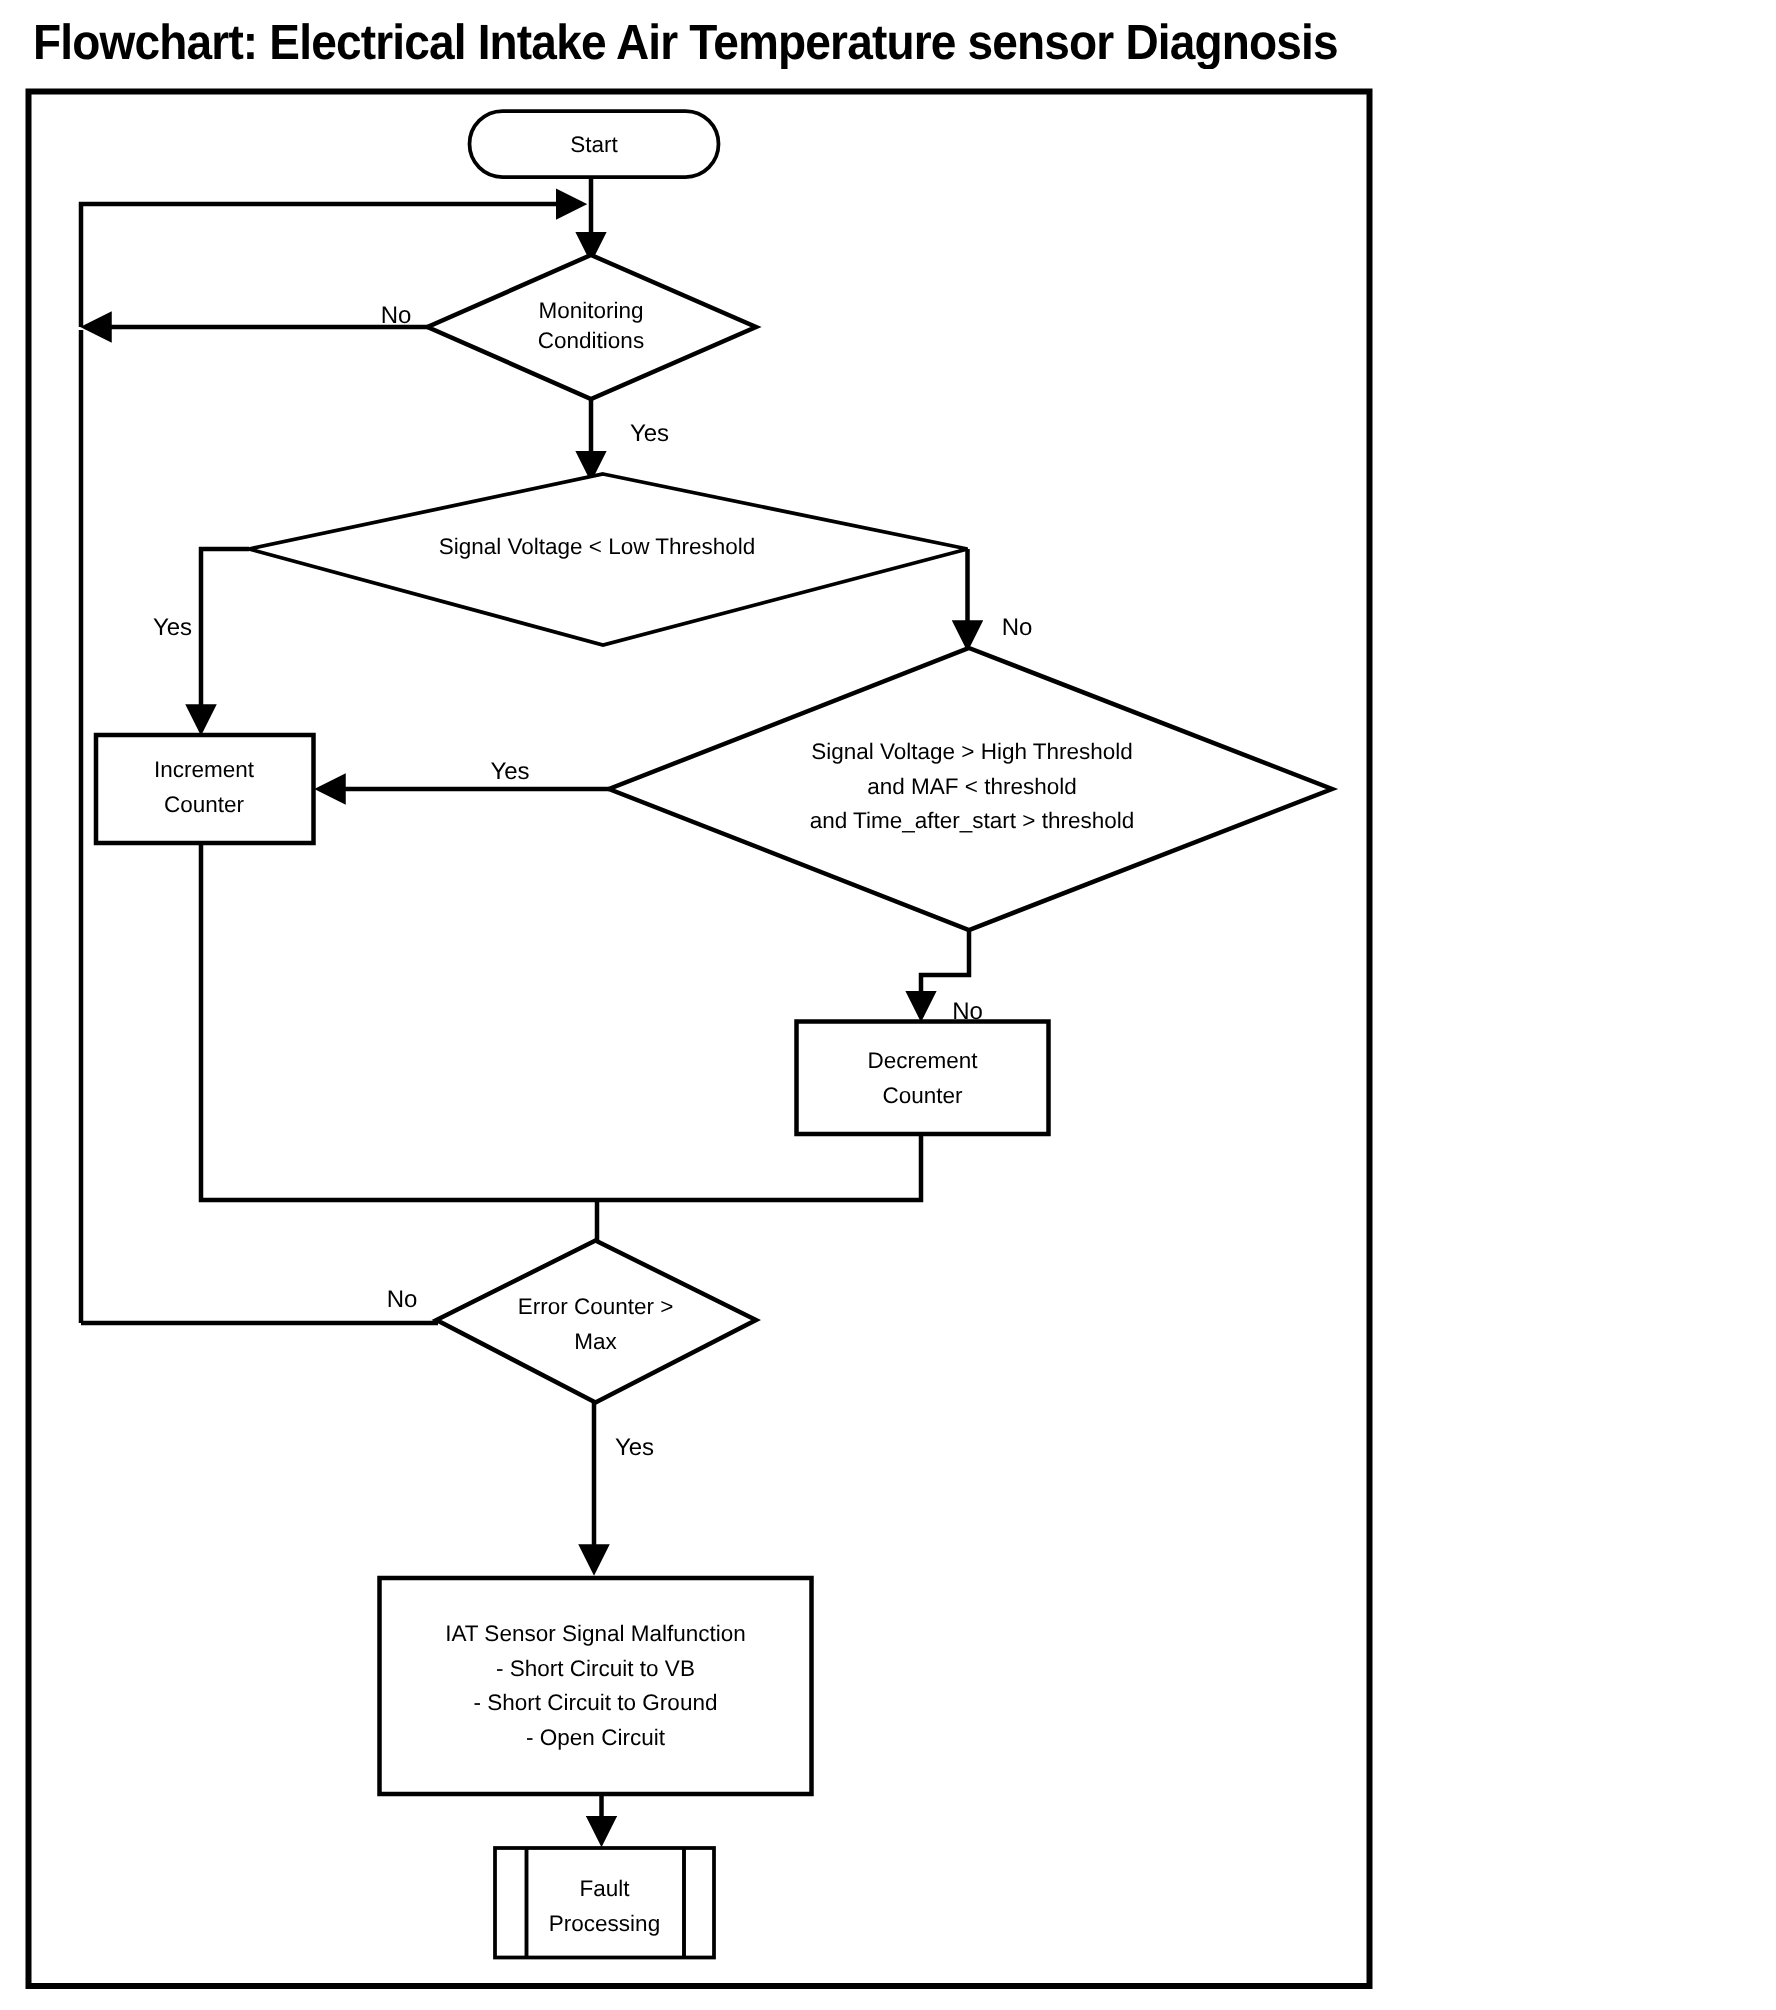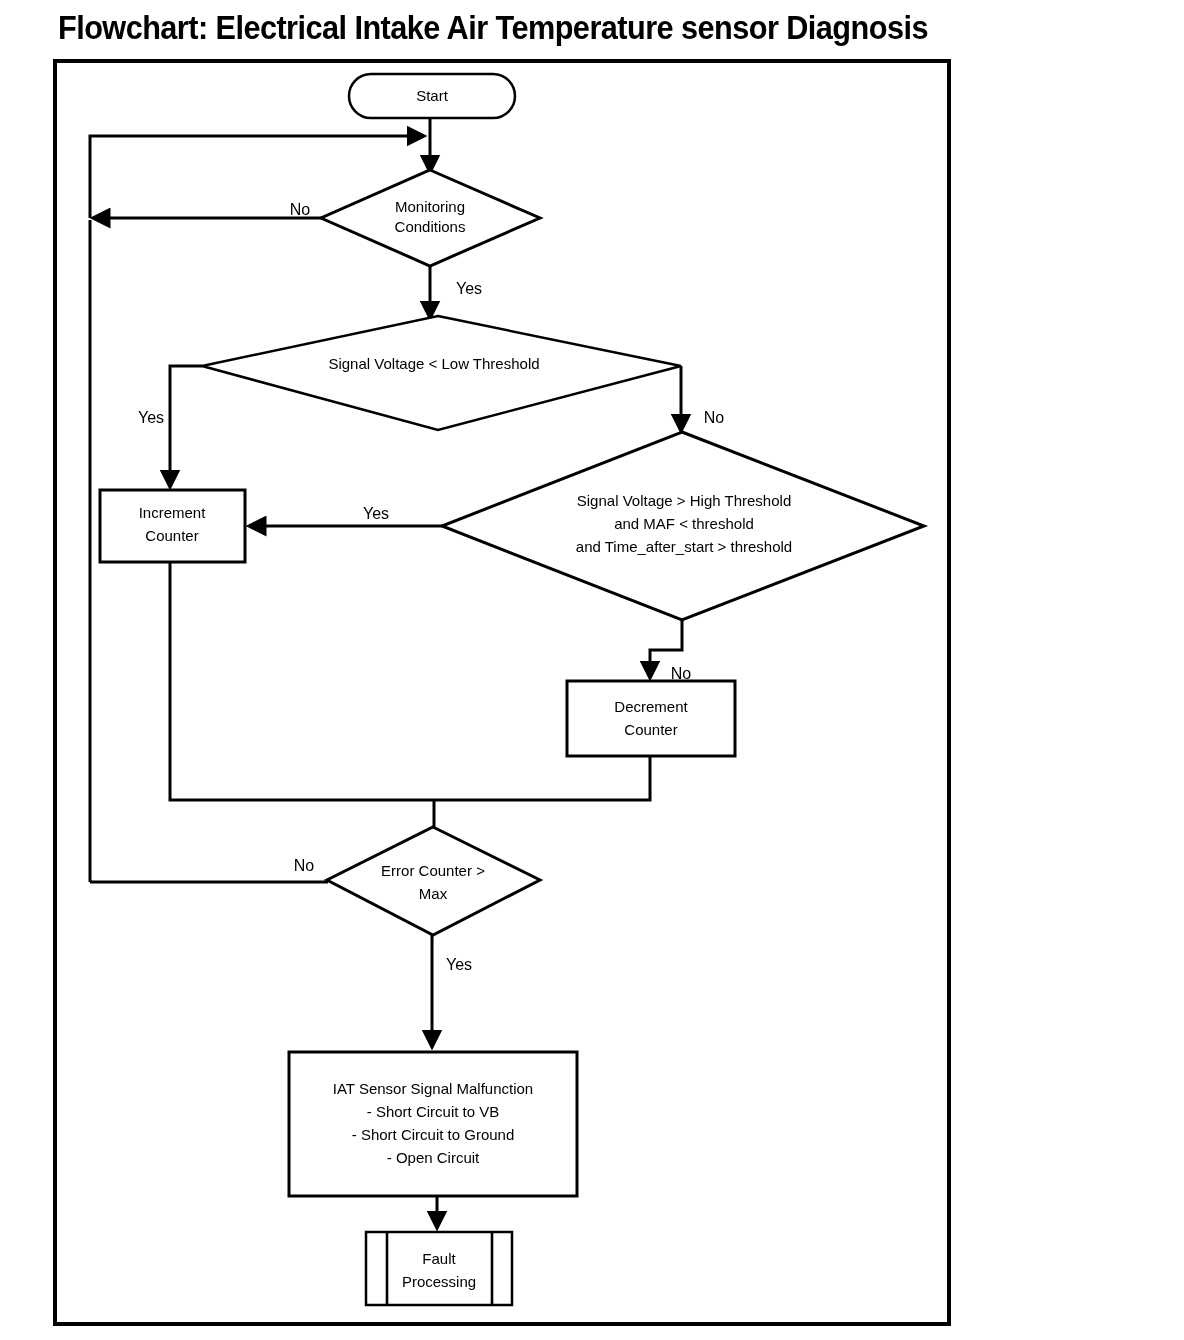--- a/index.html
+++ b/index.html
@@ -11,21 +11,20 @@
     width: 1184px;
     height: 1340px;
     font-family: "Liberation Sans", sans-serif;
     overflow: hidden;
   }
   #page {
     position: relative;
     width: 1020px;
     height: 1340px;
     background: #ffffff;
-    margin-left: 36px;
   }
   #title {
     position: absolute;
     left: 22px;
     top: 9px;
     font-family: "Liberation Sans", sans-serif;
     font-weight: bold;
     font-size: 33px;
     letter-spacing: -0.6px;
     color: #000000;

